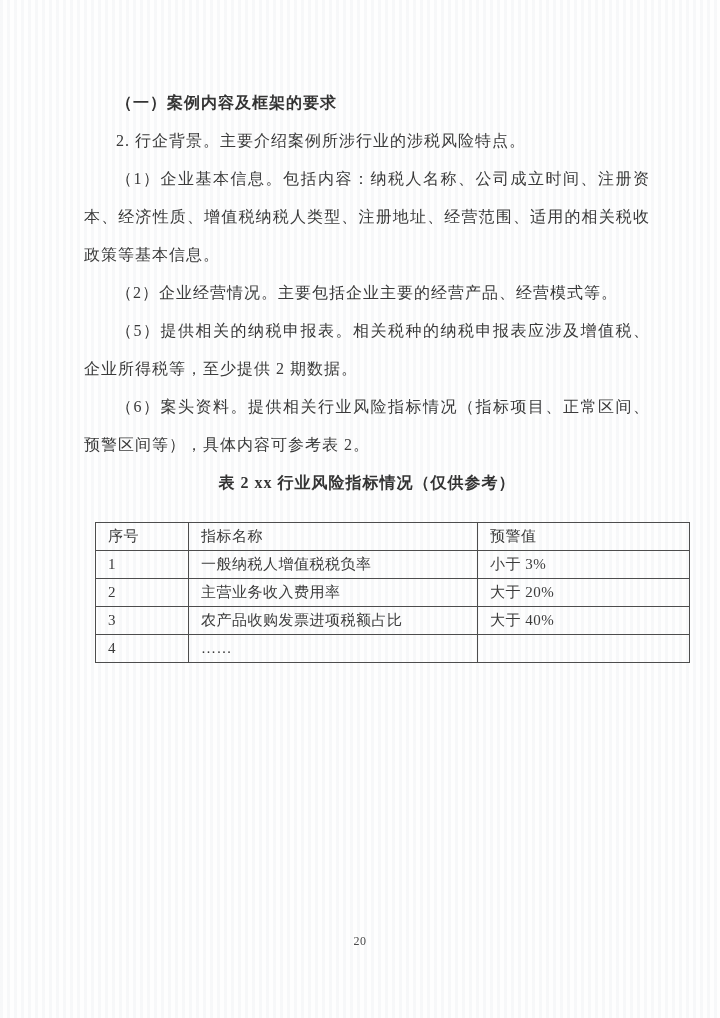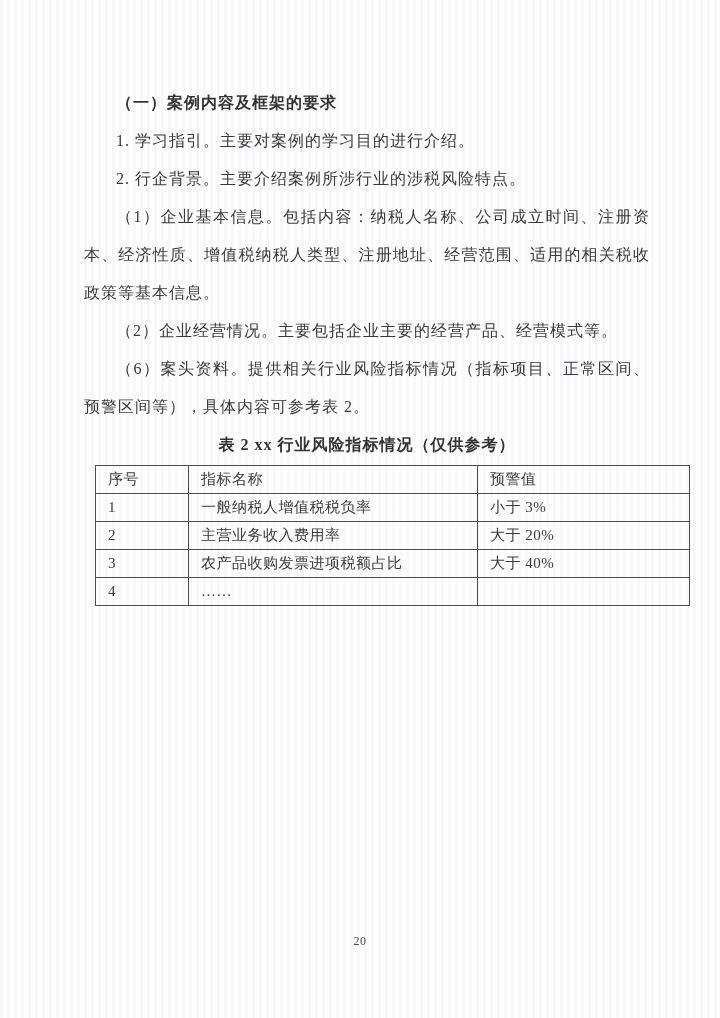--- a/index.html
+++ b/index.html
@@ -43,21 +43,21 @@
     font-weight: bold;
     line-height: 38px;
     letter-spacing: 1px;
     text-align: center;
     margin: 0;
     color: #333333;
   }
   table.risk-table {
     border-collapse: collapse;
     margin-left: 11px;
-    margin-top: 1px;
+    margin-top: 20px;
     width: 557px;
     table-layout: fixed;
   }
   table.risk-table td {
     border: 1px solid #4d4d4d;
     height: 27px;
     font-size: 15px;
     letter-spacing: 0.5px;
     padding: 0 0 0 12px;
     color: #3a3a3a;
@@ -79,24 +79,24 @@
   }
 </style>
 </head>
 <body>
 
 <div class="page">
   <div class="content">
 
     <p class="para heading">（一）案例内容及框架的要求</p>
 
-    <p class="para">1. 学习指引。主要对案例的学习目的进行介绍。</p>
     <p class="para">2. 行企背景。主要介绍案例所涉行业的涉税风险特点。</p>
     <p class="para">（1）企业基本信息。包括内容：纳税人名称、公司成立时间、注册资本、经济性质、增值税纳税人类型、注册地址、经营范围、适用的相关税收政策等基本信息。</p>
     <p class="para">（2）企业经营情况。主要包括企业主要的经营产品、经营模式等。</p>
+    <p class="para">（5）提供相关的纳税申报表。相关税种的纳税申报表应涉及增值税、企业所得税等，至少提供 2 期数据。</p>
     <p class="para">（6）案头资料。提供相关行业风险指标情况（指标项目、正常区间、预警区间等），具体内容可参考表 2。</p>
 
     <p class="table-title">表 2 xx 行业风险指标情况（仅供参考）</p>
 
     <table class="risk-table">
       <tbody>
         <tr>
           <td class="col-no">序号</td>
           <td class="col-name">指标名称</td>
           <td class="col-warn">预警值</td>

